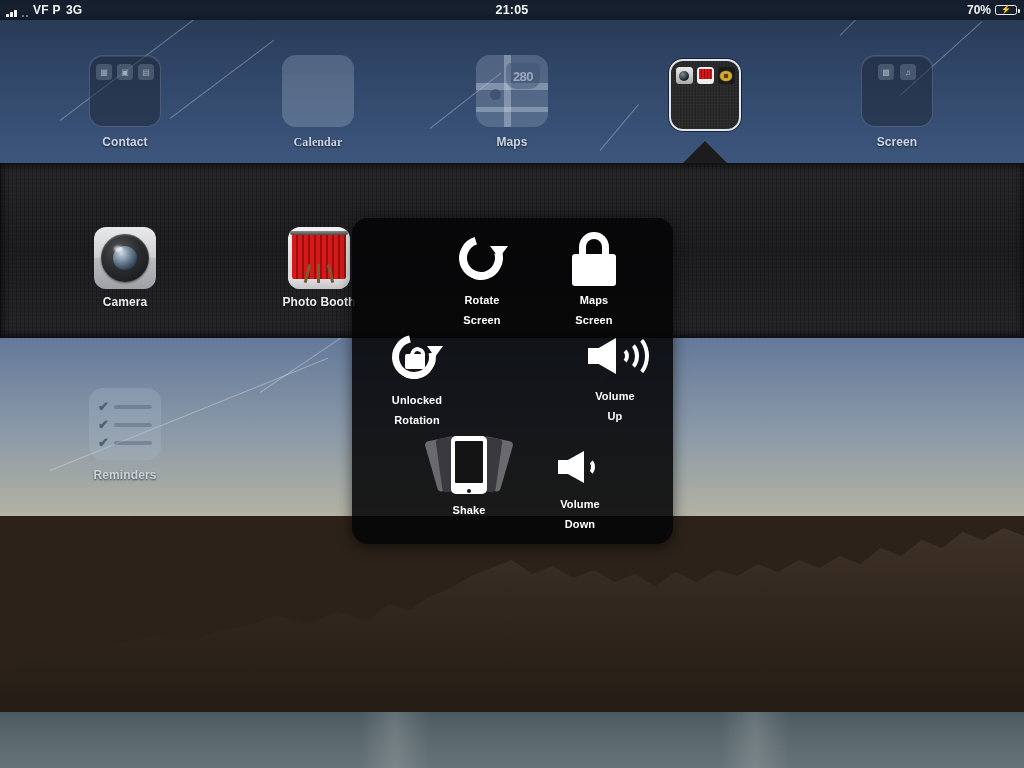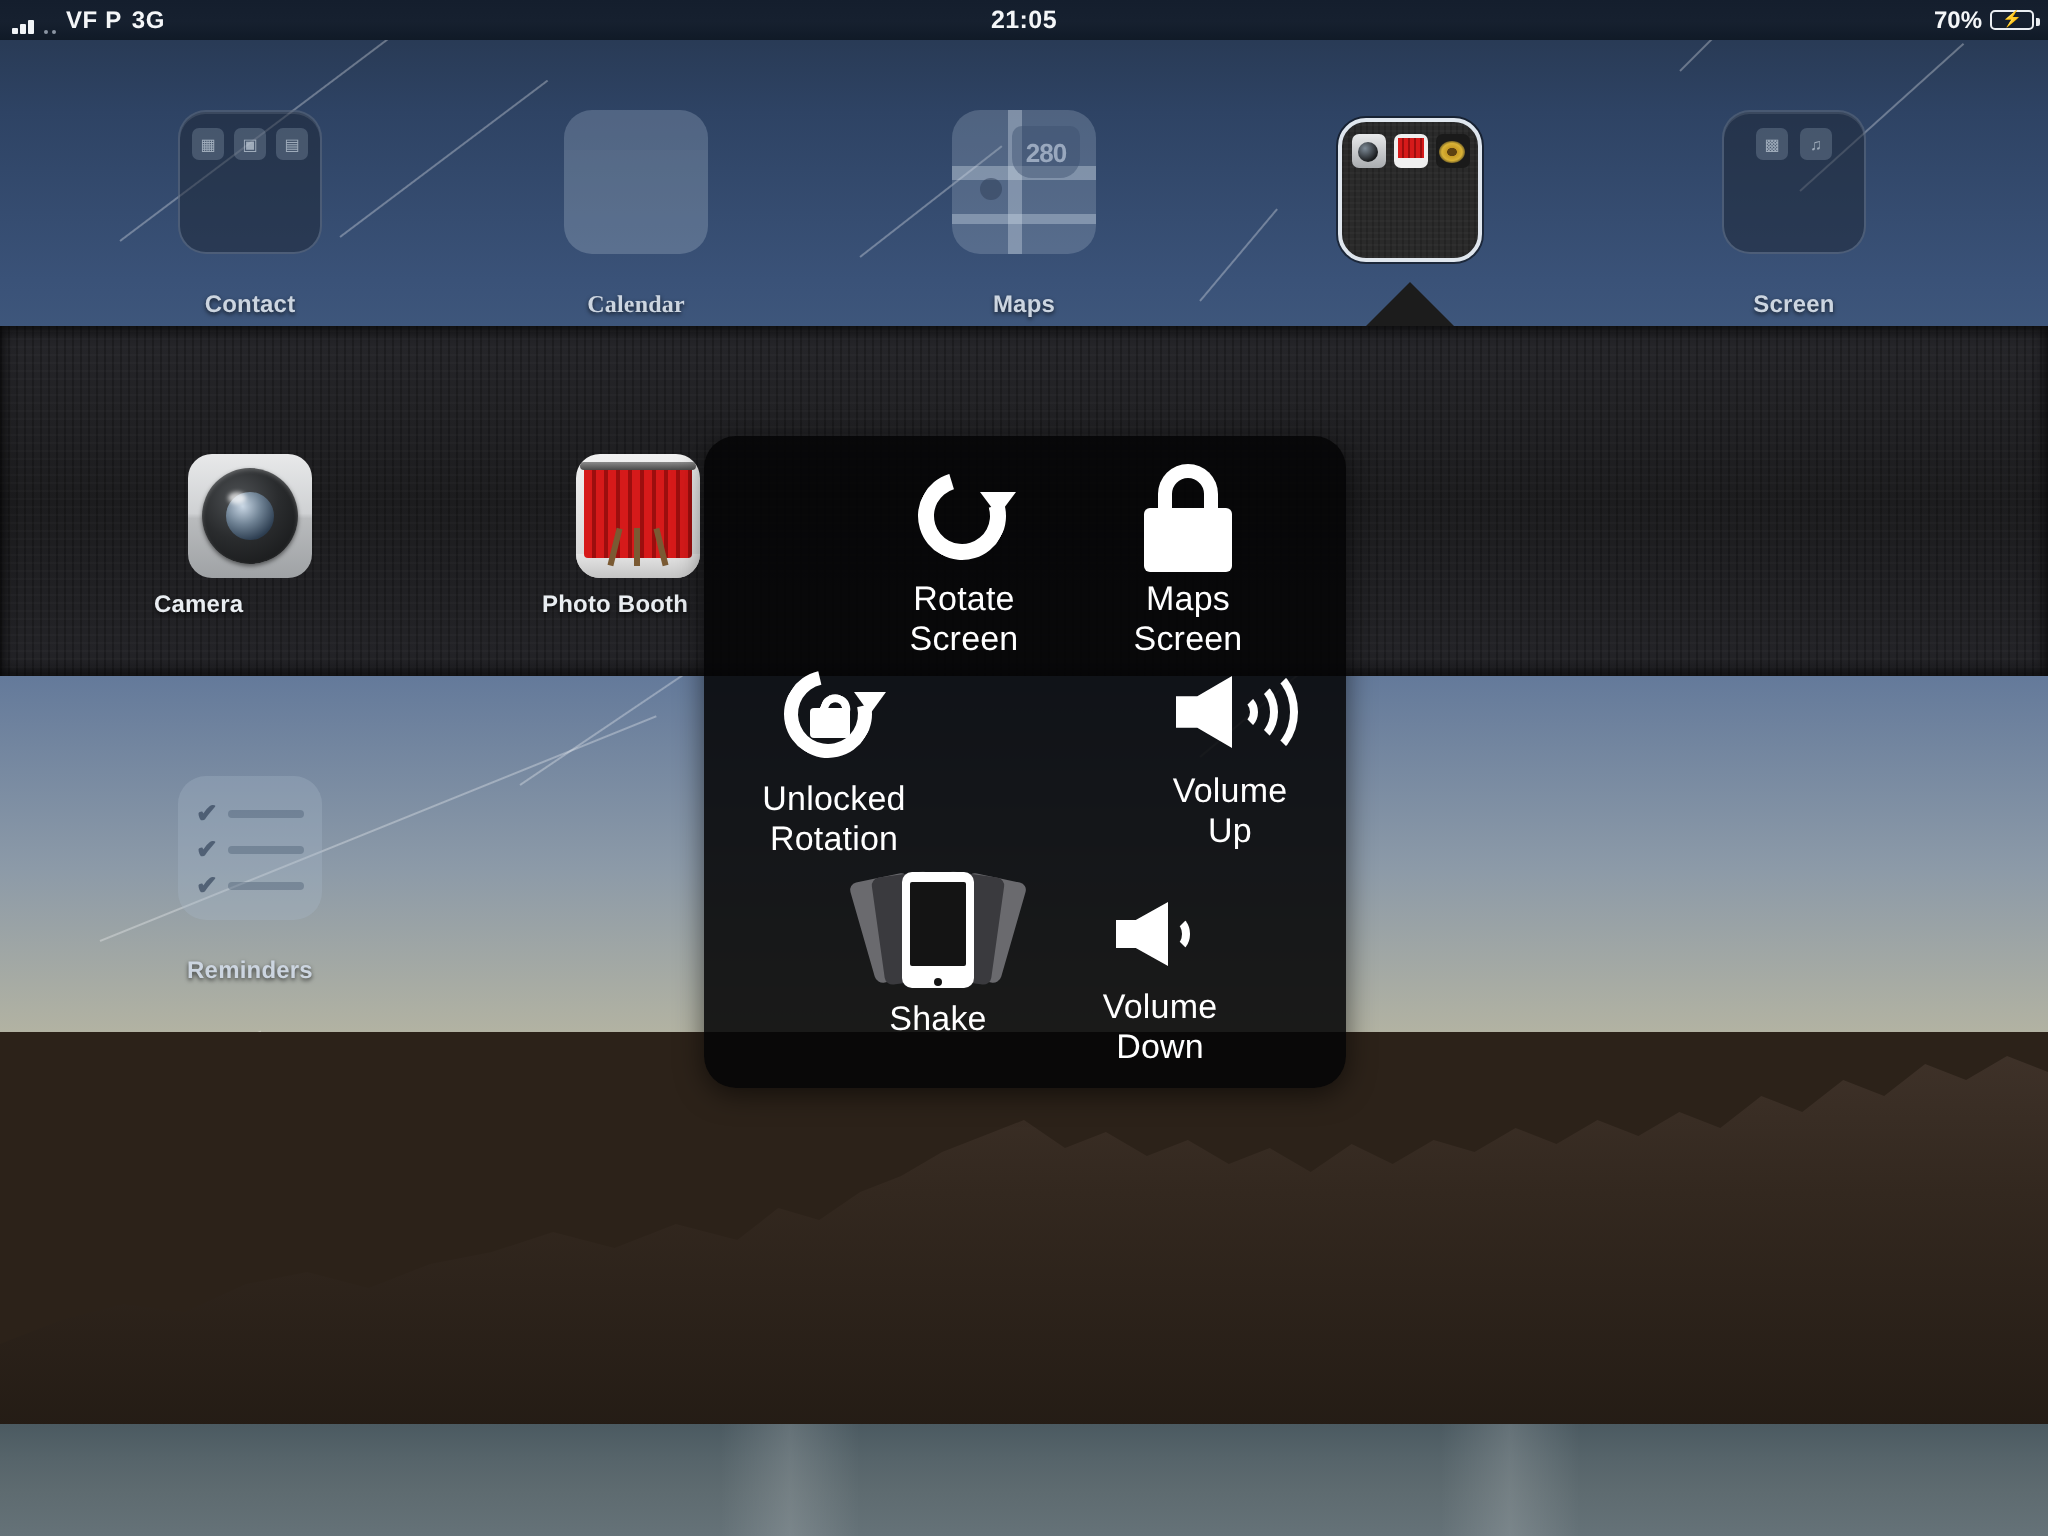--- a/index.html
+++ b/index.html
@@ -92,21 +92,21 @@
 
   
   .icon-cell {
     position:absolute; width:96px; text-align:center;
   }
   .icon-art {
     width:72px; height:72px; margin:0 auto;
     border-radius:14px; position:relative; overflow:hidden;
   }
   .icon-label {
-    margin-top:18px; font-size:12px; color:#ccd5e0;
+    margin-top:8px; font-size:12px; color:#ccd5e0;
     text-shadow:0 1px 2px rgba(0,0,0,0.65); font-weight:bold;
     letter-spacing:0.1px; white-space:nowrap;
   }
 
   
   .folder-art {
     background:rgba(28,38,54,0.52);
     border:1px solid rgba(160,180,205,0.30);
     box-shadow:inset 0 1px 0 rgba(255,255,255,0.10);
   }
@@ -216,36 +216,36 @@
       repeating-linear-gradient(90deg, rgba(0,0,0,0.22) 0px, rgba(0,0,0,0.22) 1px, transparent 1px, transparent 4px),
       linear-gradient(to bottom,#26262a 0%,#1c1c1e 50%,#242428 100%);
     box-shadow:inset 0 3px 7px rgba(0,0,0,0.6), inset 0 -3px 7px rgba(0,0,0,0.6);
   }
   #folder-title {
     position:absolute; left:85px; top:15px;
     font-size:26px; font-weight:bold; color:#eef1f4;
     text-shadow:0 -1px 1px rgba(0,0,0,0.85); letter-spacing:0.2px;
   }
   .folder-app {
-    position:absolute; top:64px; width:96px; 
+    position:absolute; top:64px; width:96px; text-align:center;
   }
   .folder-app .icon-art { width:62px; height:62px; border-radius:12px; }
   .folder-app .icon-label { font-size:12px; color:#e9edf1; margin-top:6px; }
 
   
   #hud {
     position:absolute; left:352px; top:218px; width:321px; height:326px;
     border-radius:16px; z-index:40;
     background:rgba(4,4,6,0.88);
     box-shadow:0 3px 14px rgba(0,0,0,0.55);
     overflow:hidden;
   }
   .hud-item { position:absolute; text-align:center; }
   .hud-label {
-    font-size:17px; font-weight:normal; color:#ffffff; line-height:20px;
+    font-size:11px; font-weight:bold; color:#ffffff; line-height:20px;
     letter-spacing:0.1px;
   }
   .hud-icon { margin:0 auto 4px; position:relative; }
 
   
   .ico-rotate { width:54px; height:54px; }
   .ico-rotate .ring2 {
     position:absolute; left:4px; top:4px; width:44px; height:44px;
     border-radius:50%; border:8px solid #fff;
     border-top-color:transparent;

